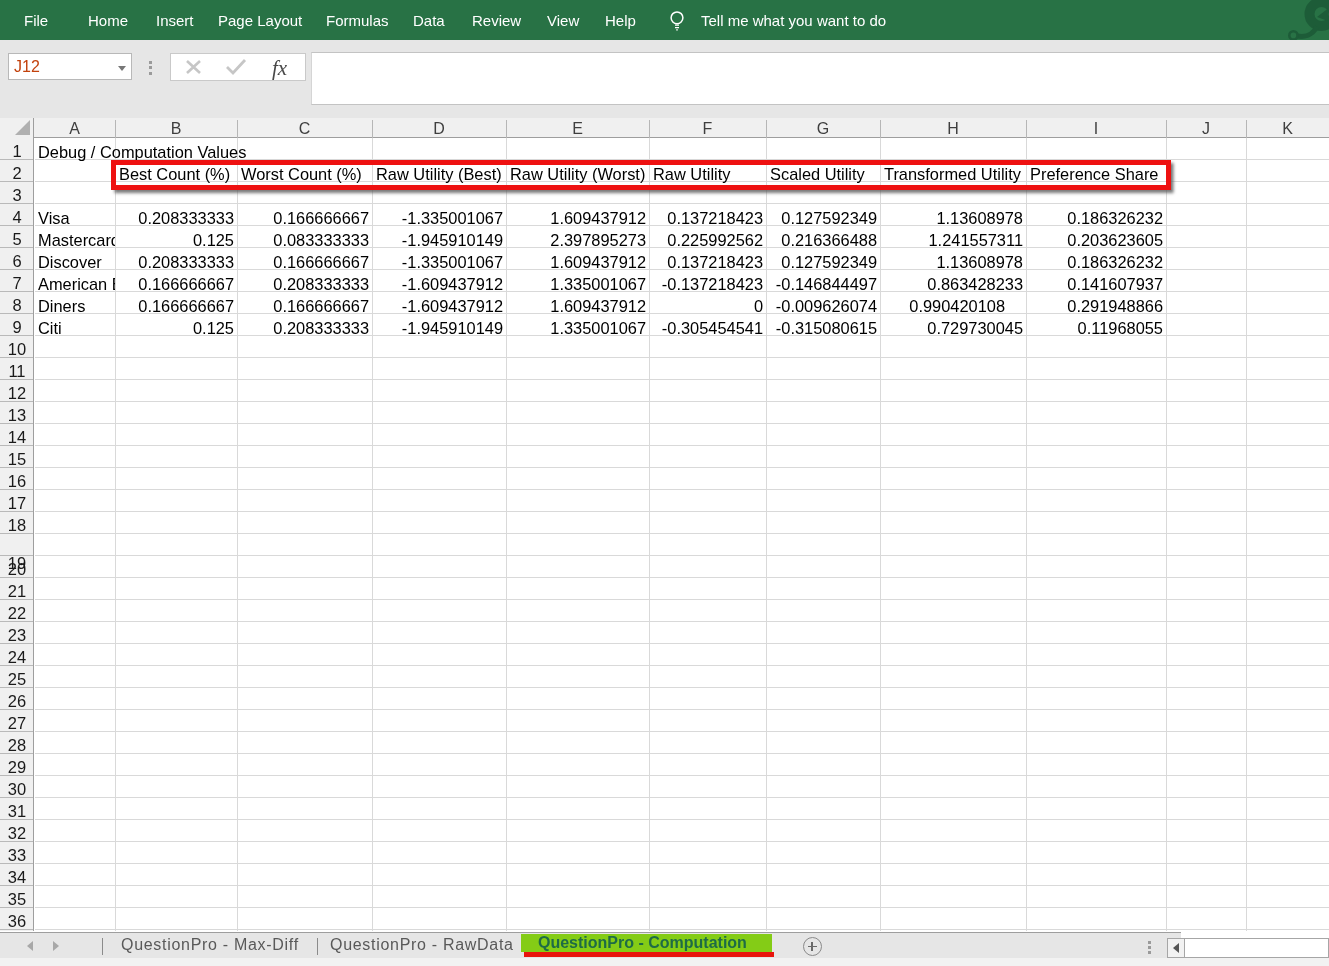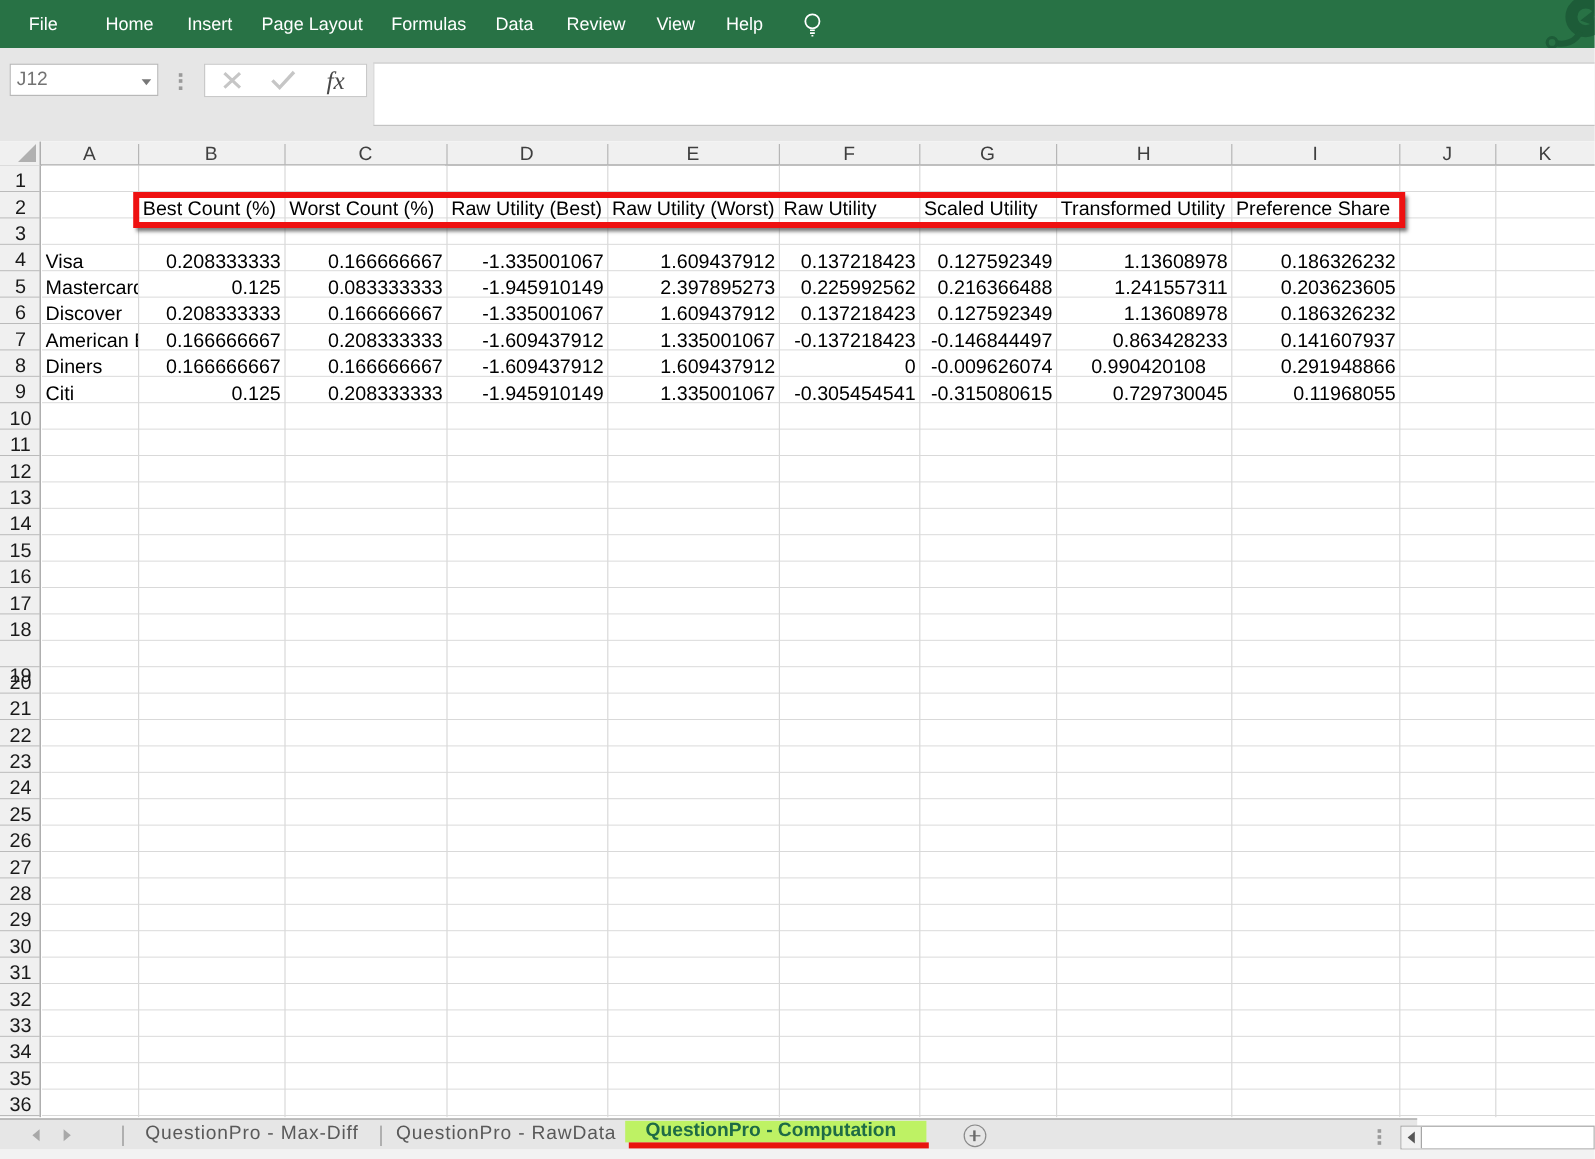--- a/index.html
+++ b/index.html
@@ -1,20 +1,20 @@
 <!DOCTYPE html>
 <html><head><meta charset="utf-8"><style>
 *{margin:0;padding:0;box-sizing:border-box}
 html,body{width:1329px;height:966px;overflow:hidden;font-family:"Liberation Sans",sans-serif;background:#fff}
 #app{position:relative;width:1329px;height:966px}
 #ribbon{position:absolute;left:0;top:0;width:1329px;height:40px;background:#287245}
 #ribbon .mi{position:absolute;top:0;height:40px;line-height:41px;color:#fff;font-size:15px}
 #fzone{position:absolute;left:0;top:40px;width:1329px;height:78px;background:#e6e6e6}
 #namebox{position:absolute;left:8px;top:13px;width:124px;height:27px;background:#fff;border:1px solid #b8b8b8}
-#namebox span{position:absolute;left:5px;top:4px;font-size:16px;color:#737373}
+#namebox span{position:absolute;left:5px;top:4px;font-size:16px;color:#c2410c}
 #namebox .dd{position:absolute;left:109px;top:11.5px;width:0;height:0;border-left:4.5px solid transparent;border-right:4.5px solid transparent;border-top:5.5px solid #777}
 #fdots{position:absolute;left:149px;top:20.5px}
 #fdots i{display:block;width:3px;height:3px;background:#9a9a9a;margin-bottom:2.6px}
 #fbtns{position:absolute;left:170px;top:13px;width:136px;height:28px;background:#fff;border:1px solid #c9c9c9}
 #ffield{position:absolute;left:311px;top:12px;width:1018px;height:53px;background:#fff;border-top:1px solid #c3c3c3;border-bottom:1px solid #c3c3c3;border-left:1px solid #d5d5d5}
 #grid{position:absolute;left:0;top:118px;width:1329px;height:814px;background:#fff}
 #chrow{position:absolute;left:0;top:0;width:1329px;height:20px;background:#f0f0f0;border-bottom:1px solid #9e9e9e}
 .colhdr{position:absolute;top:0;height:20px;text-align:center;font-size:16px;line-height:21px;color:#3f3f3f}
 .chline{position:absolute;top:2px;height:18px;width:1px;background:#b6b6b6}
 #corner{position:absolute;left:0;top:0;width:34px;height:20px;background:#f0f0f0;border-right:1px solid #9e9e9e}
@@ -27,21 +27,21 @@
 .vline{position:absolute;top:20px;height:793px;width:1px;background:#d9d9d9}
 .cl,.cr{position:absolute;height:24px;font-size:16.4px;line-height:24px;color:#000;white-space:nowrap}
 .cr{text-align:right}
 .clip{overflow:hidden}
 #redbox{position:absolute;left:111px;top:41.5px;width:1060px;height:30.5px;border:5.5px solid #ee1111;box-shadow:2.5px 3px 3px rgba(85,85,85,0.8)}
 #tabbar{position:absolute;left:0;top:932px;width:1181px;height:26px;background:#e6e6e6;border-top:1px solid #9e9e9e}
 #statusbar{position:absolute;left:0;top:958px;width:1329px;height:8px;background:#f2f2f2}
 .navarr{position:absolute;top:8px;width:0;height:0}
 .tsep{position:absolute;top:5px;width:1px;height:17px;background:#8b8b8b}
 .tab{position:absolute;top:0;height:23px;font-size:16px;line-height:24px;letter-spacing:0.7px;color:#595959}
-#activetab{position:absolute;left:521px;top:1px;width:251px;height:18px;background:#bef264}
+#activetab{position:absolute;left:521px;top:1px;width:251px;height:18px;background:#84cc16}
 #activetab span{position:absolute;left:17px;top:-1px;font-size:16px;line-height:20px;font-weight:bold;color:#1e6b46;white-space:nowrap}
 #redline{position:absolute;left:524px;top:19px;width:250px;height:4.6px;background:#e8150d}
 #plusbtn{position:absolute;left:803px;top:4px;width:19px;height:19px;border:1.4px solid #8a8a8a;border-radius:50%}
 #plusbtn:before{content:"";position:absolute;left:3.5px;top:7.6px;width:9px;height:1.6px;background:#6a6a6a}
 #plusbtn:after{content:"";position:absolute;left:7.2px;top:3.9px;width:1.6px;height:9px;background:#6a6a6a}
 #tdots i{display:block;width:2.6px;height:2.6px;background:#9a9a9a;margin-bottom:2.6px}
 #hscroll{position:absolute;left:1167px;top:4.5px;width:162px;height:20px;background:#fff;border:1px solid #a6a6a6}
 #hscroll .btn{position:absolute;left:0;top:0;width:17px;height:18px;background:#f2f2f2;border-right:1px solid #a6a6a6}
 #hscroll .btn:after{content:"";position:absolute;left:5px;top:4px;border-top:5px solid transparent;border-bottom:5px solid transparent;border-right:6px solid #555}
 </style></head><body>
@@ -53,20 +53,21 @@
   <div class="mi" style="left:218px">Page Layout</div>
   <div class="mi" style="left:326px">Formulas</div>
   <div class="mi" style="left:413px">Data</div>
   <div class="mi" style="left:472px">Review</div>
   <div class="mi" style="left:547px">View</div>
   <div class="mi" style="left:605px">Help</div>
   <svg class="bulb" style="position:absolute;left:668px;top:10px" width="18" height="22" viewBox="0 0 18 22">
     <circle cx="9" cy="7.8" r="5.9" fill="none" stroke="#fff" stroke-width="1.5"></circle>
     <path d="M7 15.2 L11 15.2 M7 17.6 L11 17.6 M8.2 19.8 L9.8 19.8" stroke="#fff" stroke-width="1.3" fill="none"></path>
   </svg>
+  <div class="mi" style="left:701px">Tell me what you want to do</div>
   <svg style="position:absolute;right:0;top:0" width="60" height="40" viewBox="0 0 60 40">
     <circle cx="52.5" cy="14" r="12" fill="none" stroke="#1d5c38" stroke-width="10"></circle>
     <polygon points="59,8.5 48,17 59,21" fill="#1d5c38"></polygon>
     <path d="M28.3 36 C 35 37.3, 43.5 35.5, 48 26.5" fill="none" stroke="#1d5c38" stroke-width="5"></path>
     <circle cx="24.4" cy="35.4" r="4.1" fill="none" stroke="#1d5c38" stroke-width="2.6"></circle>
   </svg>
  </div>
  <div id="fzone">
   <div id="namebox">
         <span>J12</span>
@@ -152,20 +153,21 @@
       <div class="vline" style="left:115px"></div>
       <div class="vline" style="left:237px"></div>
       <div class="vline" style="left:372px"></div>
       <div class="vline" style="left:506px"></div>
       <div class="vline" style="left:649px"></div>
       <div class="vline" style="left:766px"></div>
       <div class="vline" style="left:880px"></div>
       <div class="vline" style="left:1026px"></div>
       <div class="vline" style="left:1166px"></div>
       <div class="vline" style="left:1246px"></div>
+  <div class="cl" style="left:38px;top:22px;width:400px">Debug / Computation Values</div>
       <div class="cl" style="left:119px;top:44px;width:117px">Best Count (%)</div>
       <div class="cl" style="left:241px;top:44px;width:130px">Worst Count (%)</div>
       <div class="cl" style="left:376px;top:44px;width:129px">Raw Utility (Best)</div>
       <div class="cl" style="left:510px;top:44px;width:138px">Raw Utility (Worst)</div>
       <div class="cl" style="left:653px;top:44px;width:112px">Raw Utility</div>
       <div class="cl" style="left:770px;top:44px;width:109px">Scaled Utility</div>
       <div class="cl" style="left:884px;top:44px;width:141px">Transformed Utility</div>
       <div class="cl" style="left:1030px;top:44px;width:135px">Preference Share</div>
       <div class="cl clip" style="left:38px;top:88px;width:77px">Visa</div>
       <div class="cr" style="left:117px;top:88px;width:117px">0.208333333</div>

